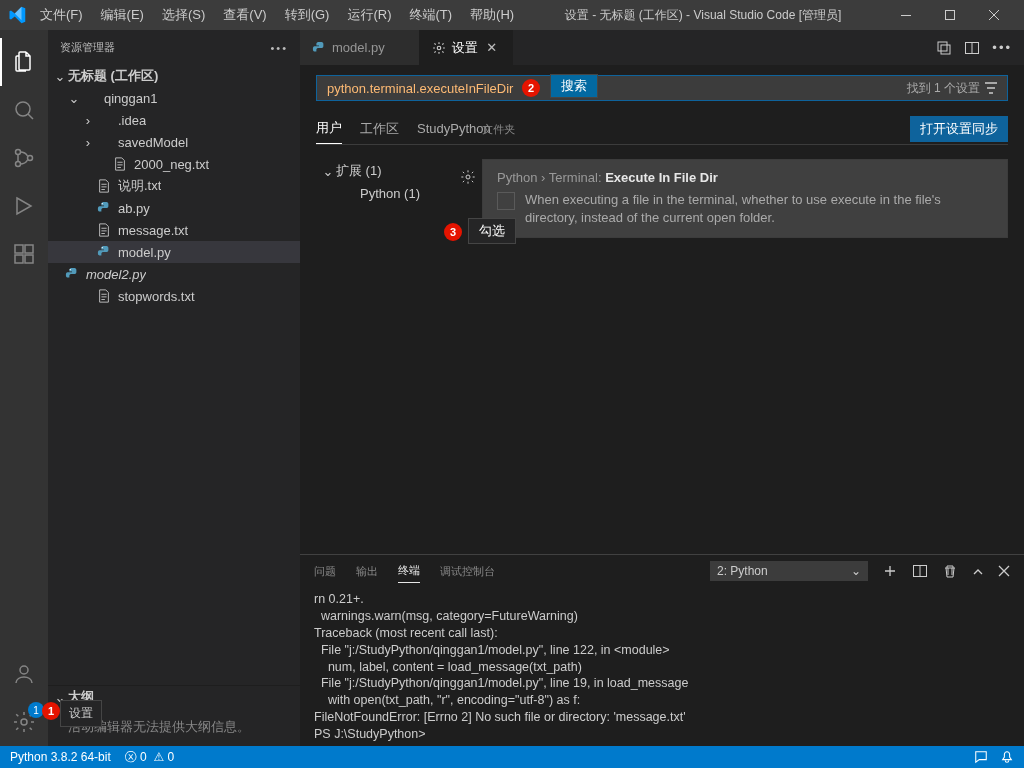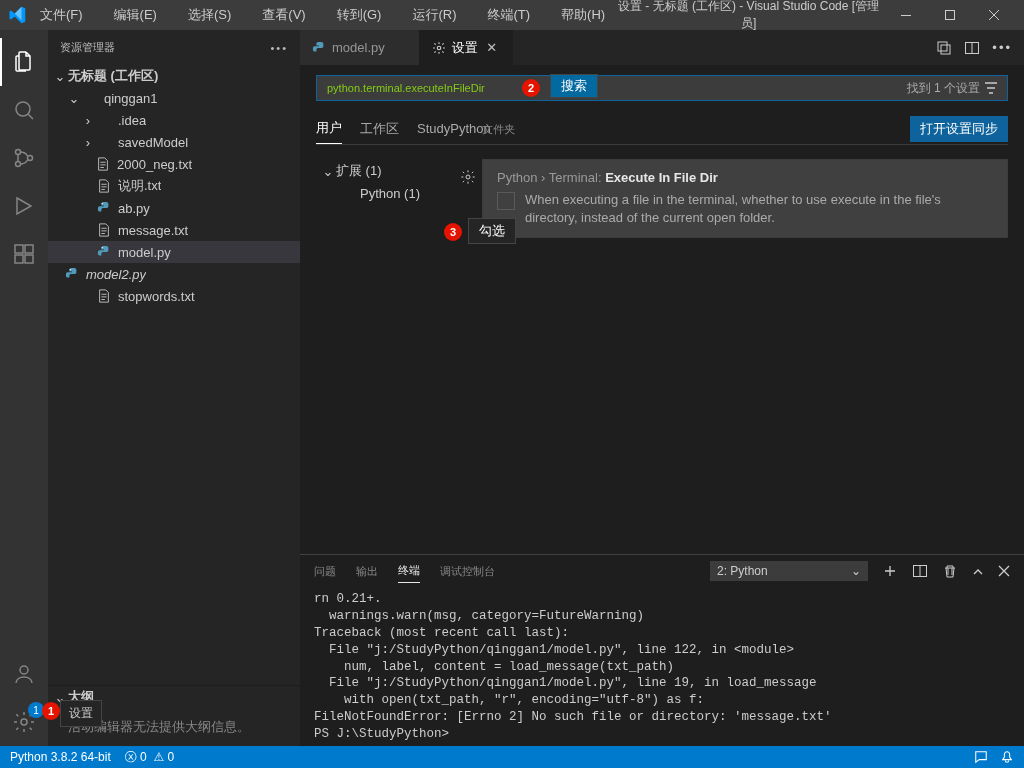--- a/index.html
+++ b/index.html
@@ -1,19 +1,19 @@
 <!DOCTYPE html>
 <html><head>
 <meta charset="utf-8">
 <style>
 *{box-sizing:border-box;margin:0;padding:0;font-family:"Segoe UI","Microsoft YaHei",sans-serif;-webkit-font-smoothing:antialiased}
 body{width:1024px;height:768px;background:#1e1e1e;color:#ccc;overflow:hidden;font-size:13px;position:relative}
 .titlebar{height:30px;background:#3c3c3c;display:flex;align-items:center;padding:0 8px}
 .logo{width:18px;height:18px;margin-right:6px}
-.menu{display:flex;gap:15px}
+.menu{display:flex;gap:2px}
 .menu-item{padding:4px 8px;color:#ccc;cursor:pointer}
 .win-title{flex:1;text-align:center;color:#ccc;font-size:12px}
 .win-ctrl{display:flex;gap:0}
 .win-btn{width:44px;height:30px;display:flex;align-items:center;justify-content:center;color:#ccc;cursor:pointer}
 .main{display:flex;height:716px}
 .activitybar{width:48px;background:#333;display:flex;flex-direction:column;align-items:center;padding-top:8px}
 .act-icon{width:48px;height:48px;display:flex;align-items:center;justify-content:center;color:#858585;cursor:pointer;position:relative}
 .act-icon.active{color:#fff;border-left:2px solid #fff}
 .act-spacer{flex:1}
 .badge{position:absolute;top:4px;right:4px;background:#e51400;color:#fff;border-radius:10px;min-width:16px;height:16px;font-size:10px;display:flex;align-items:center;justify-content:center;padding:0 4px}
@@ -34,21 +34,21 @@
 .outline-msg{padding:10px 20px;color:#888;font-size:13px}
 .editor-area{flex:1;display:flex;flex-direction:column;background:#1e1e1e}
 .tabs{height:35px;background:#252526;display:flex;align-items:stretch}
 .tab{display:flex;align-items:center;padding:0 12px;gap:6px;background:#2d2d2d;color:#969696;cursor:pointer;border-right:1px solid #1e1e1e}
 .tab.active{background:#1e1e1e;color:#fff}
 .tab-close{width:16px;height:16px;display:flex;align-items:center;justify-content:center;opacity:0;cursor:pointer}
 .tab.active .tab-close{opacity:.7}
 .tab-actions{margin-left:auto;display:flex;align-items:center;gap:12px;padding:0 12px;color:#ccc}
 .settings-pane{flex:1;padding:10px 16px 8px 16px;overflow:hidden;position:relative}
 .search-row{display:flex;align-items:center;background:#3c3c3c;border:1px solid #0e639c;height:26px;position:relative}
-.search-input{flex:1;background:transparent;border:none;color:#84cc16;padding:0 10px;outline:none;font-size:11px}
+.search-input{flex:1;background:transparent;border:none;color:#fdba74;padding:0 10px;outline:none;font-size:13px}
 .search-hint{position:absolute;left:250px;background:#0369a1;padding:2px 10px;color:#fff;border:1px solid #454545}
 .search-result{margin-left:auto;padding:0 8px;color:#aaa;font-size:12px;display:flex;align-items:center;gap:3px}
 .settings-tabs{display:flex;align-items:center;gap:18px;margin-top:12px;border-bottom:1px solid #3c3c3c;padding-bottom:0}
 .st-tab{padding:6px 0;color:#aaa;cursor:pointer;font-size:13px}
 .st-tab.active{color:#fff;border-bottom:1px solid #fff}
 .st-fold{color:#888;font-size:11px;margin-left:-12px}
 .sync-btn{margin-left:auto;background:#0e639c;color:#fff;padding:4px 10px;cursor:pointer;font-size:13px}
 .settings-body{display:flex;margin-top:14px;gap:16px}
 .settings-tree{width:150px}
 .st-row{display:flex;align-items:center;padding:3px 4px;color:#ccc;cursor:pointer;font-size:13px}
@@ -60,21 +60,21 @@
 .set-desc{display:flex;gap:10px;color:#aaa;line-height:1.4}
 .chk{width:18px;height:18px;border:1px solid #5a5a5a;flex-shrink:0;margin-top:1px}
 .anno{position:absolute;width:18px;height:18px;border-radius:50%;background:#e51400;color:#fff;font-size:11px;display:flex;align-items:center;justify-content:center;z-index:50;font-weight:600}
 .anno-label{position:absolute;background:#252526;color:#fff;padding:3px 10px;border:1px solid #454545;z-index:50}
 .panel{height:192px;border-top:1px solid #414141;background:#1e1e1e;display:flex;flex-direction:column}
 .panel-tabs{height:32px;display:flex;align-items:center;padding:0 14px;gap:20px;font-size:11px}
 .pt{color:#888;cursor:pointer;padding:4px 0}
 .pt.active{color:#e7e7e7;border-bottom:1px solid #e7e7e7}
 .panel-right{margin-left:auto;display:flex;align-items:center;gap:14px;color:#ccc}
 .term-select{background:#3c3c3c;color:#ccc;border:1px solid #3c3c3c;padding:2px 6px;width:158px;display:flex;justify-content:space-between;align-items:center;font-size:12px}
-.term-out{flex:1;padding:4px 14px;font-family:Liberation Mono, monospace;font-size:12.5px;color:#ccc;line-height:1.35;white-space:pre;overflow:hidden}
+.term-out{flex:1;padding:4px 14px;font-family:Liberation Sans, sans-serif;font-size:12.5px;color:#ccc;line-height:1.35;white-space:pre;overflow:hidden}
 .statusbar{height:22px;background:#007acc;color:#fff;display:flex;align-items:center;padding:0 10px;font-size:12px;gap:14px}
 .sb-right{margin-left:auto;display:flex;gap:12px}
 svg{display:block}
 </style>
 </head>
 <body>
 
 <div class="titlebar">
   <svg class="logo" viewBox="0 0 24 24">
       <path fill="#0098ff" d="M23 3l-5-2-9 9-5-4-2 1v10l2 1 5-4 9 9 5-2V3z"></path>
@@ -179,21 +179,21 @@
         <div class="tree-row" style="padding-left: 32px;">
           <span class="chev">›</span>
           <span class="fi"></span>
           <span class="tree-label">.idea</span>
         </div>
         <div class="tree-row" style="padding-left: 32px;">
           <span class="chev">›</span>
           <span class="fi"></span>
           <span class="tree-label">savedModel</span>
         </div>
-        <div class="tree-row" style="padding-left: 31px;">
+        <div class="tree-row" style="padding-left: 48px;">
           <span class="chev"></span>
           <span class="fi fi-txt">
             <svg width="14" height="14" viewBox="0 0 16 16">
               <path fill="none" stroke="#ccc" d="M3 1h7l3 3v11H3z"></path>
               <path stroke="#ccc" d="M5 6h6M5 9h6M5 12h4"></path>
             </svg>
           </span>
           <span class="tree-label">2000_neg.txt</span>
         </div>
         <div class="tree-row" style="padding-left: 32px;">

